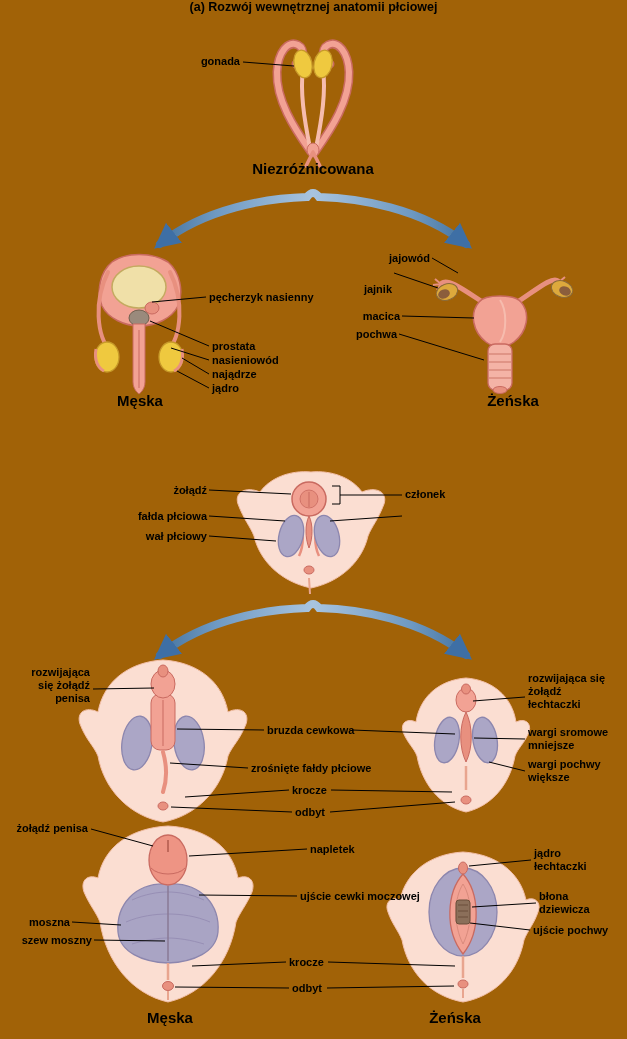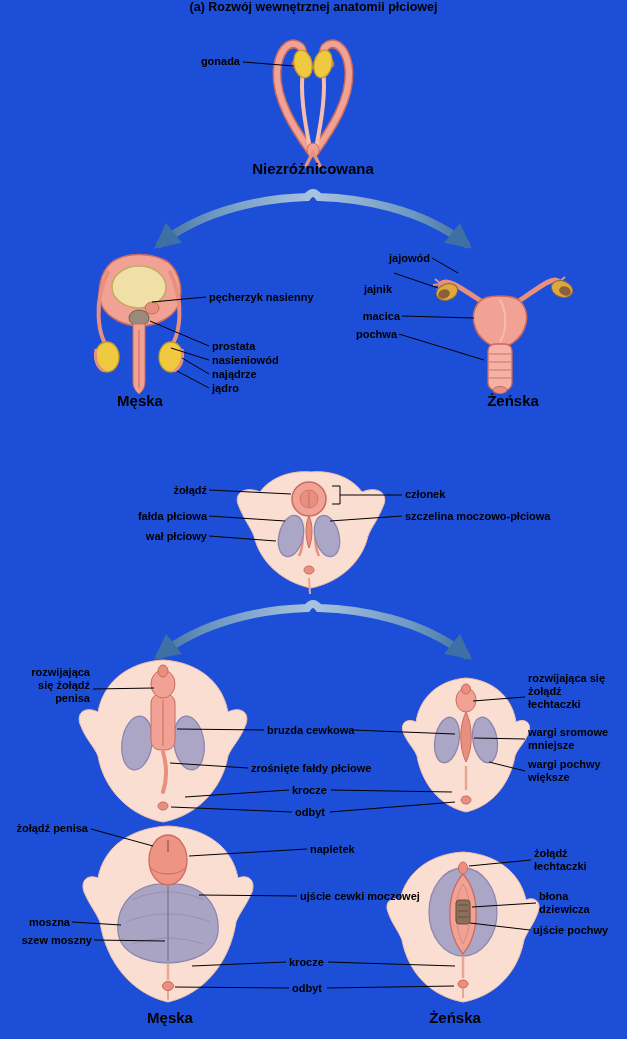--- a/index.html
+++ b/index.html
@@ -1,16 +1,16 @@
 <!DOCTYPE html>
 <html><head>
 <meta charset="utf-8">
 <style>
   html,body{margin:0;padding:0;background:#fff;}
-  .canvas{position:relative;width:627px;height:1039px;background:#1d4ed8;overflow:hidden;
+  .canvas{position:relative;width:627px;height:1039px;background:#a16207;overflow:hidden;
           font-family:"Liberation Sans",sans-serif;}
   .art{position:absolute;left:0;top:0;}
   .lbl{position:absolute;font-size:11px;line-height:13px;color:#000;font-weight:bold;}
   .r{text-align:right;}
   .c{text-align:center;}
   .hdr{font-weight:bold;font-size:12.5px;line-height:15px;}
   .nm{font-weight:bold;font-size:15px;line-height:14px;}
 </style>
 </head>
 <body>
@@ -199,38 +199,37 @@
   <div class="lbl r" style="left:352px;top:252px;width:78px">jajowód</div>
   <div class="lbl r" style="left:314px;top:283px;width:78px">jajnik</div>
   <div class="lbl r" style="left:322px;top:310px;width:78px">macica</div>
   <div class="lbl r" style="left:319px;top:328px;width:78px">pochwa</div>
   <div class="lbl nm c" style="left:471px;top:394px;width:84px">Żeńska</div>
 
   <div class="lbl r" style="left:127px;top:484px;width:80px">żołądź</div>
   <div class="lbl r" style="left:97px;top:510px;width:110px">fałda płciowa</div>
   <div class="lbl r" style="left:97px;top:530px;width:110px">wał płciowy</div>
   <div class="lbl" style="left:405px;top:488px;width:100px">członek</div>
-  <div class="lbl" style="left:405px;top:510px;width:215px">szczelina moczowo-płciowa</div>
 
   <div class="lbl r" style="left:18px;top:666px;width:72px">rozwijająca się żołądź penisa</div>
   <div class="lbl" style="left:267px;top:724px;width:100px">bruzda cewkowa</div>
   <div class="lbl" style="left:251px;top:762px;width:135px">zrośnięte fałdy płciowe</div>
   <div class="lbl" style="left:292px;top:784px;width:45px">krocze</div>
   <div class="lbl" style="left:295px;top:806px;width:40px">odbyt</div>
   <div class="lbl" style="left:528px;top:672px;width:88px">rozwijająca się żołądź łechtaczki</div>
   <div class="lbl" style="left:528px;top:726px;width:88px">wargi sromowe mniejsze</div>
   <div class="lbl" style="left:528px;top:758px;width:88px">wargi pochwy większe</div>
 
   <div class="lbl r" style="left:3px;top:822px;width:85px">żołądź penisa</div>
   <div class="lbl" style="left:310px;top:843px;width:60px">napletek</div>
   <div class="lbl" style="left:300px;top:890px;width:140px">ujście cewki moczowej</div>
   <div class="lbl r" style="left:18px;top:916px;width:52px">moszna</div>
   <div class="lbl r" style="left:8px;top:934px;width:84px">szew moszny</div>
   <div class="lbl" style="left:289px;top:956px;width:45px">krocze</div>
   <div class="lbl" style="left:292px;top:982px;width:40px">odbyt</div>
-  <div class="lbl" style="left:534px;top:847px;width:70px">żołądź łechtaczki</div>
+  <div class="lbl" style="left:534px;top:847px;width:70px">jądro łechtaczki</div>
   <div class="lbl" style="left:539px;top:890px;width:70px">błona dziewicza</div>
   <div class="lbl" style="left:533px;top:924px;width:92px">ujście pochwy</div>
 
   <div class="lbl nm c" style="left:128px;top:1011px;width:84px">Męska</div>
   <div class="lbl nm c" style="left:413px;top:1011px;width:84px">Żeńska</div>
 
 </div>
 
 </body></html>

